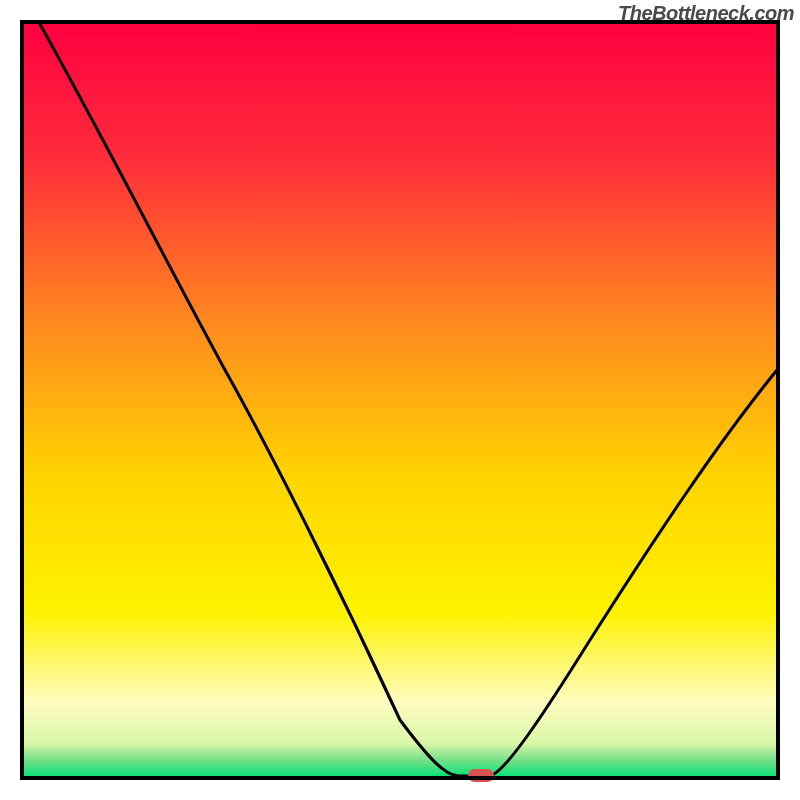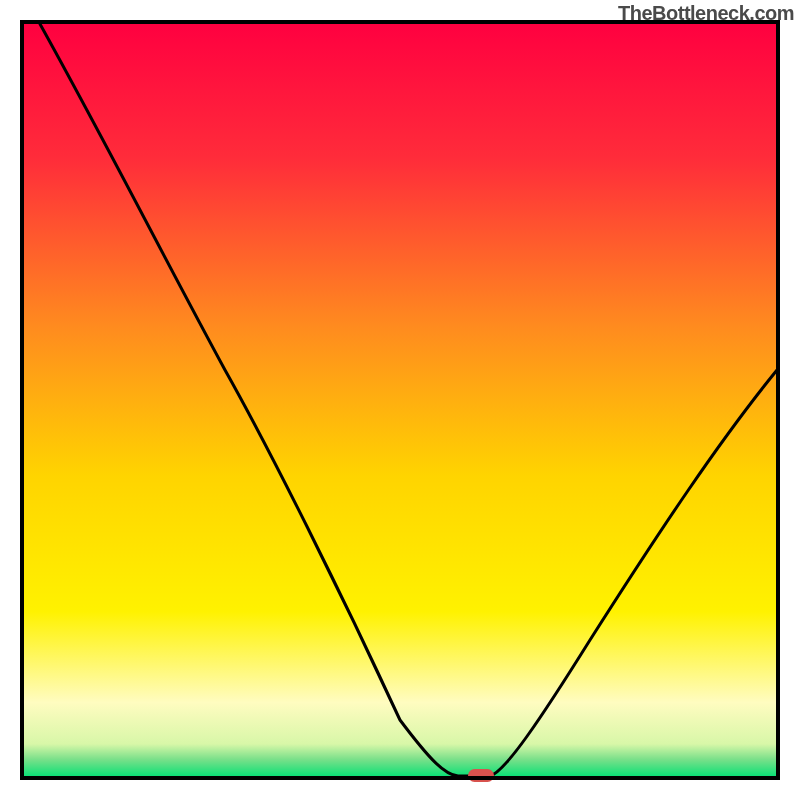--- a/index.html
+++ b/index.html
@@ -1,16 +1,16 @@
 <!DOCTYPE html>
 <html><head>
 <meta charset="utf-8">
 <style>
   html,body{margin:0;padding:0;width:800px;height:800px;overflow:hidden;font-family:Arial,Helvetica,sans-serif;}
-  .frame{position:relative;width:800px;height:800px;background:#fff;}
+  .frame{position:relative;width:800px;height:800px;background:#fff;font-style:italic;}
   .attribution{position:absolute;top:2px;right:6px;font-size:20px;font-weight:bold;color:#4a4a4a;letter-spacing:-0.5px;}
   svg{position:absolute;top:0;left:0;}
 </style>
 </head>
 <body>
 <div class="frame">
 
 <svg width="800" height="800" viewBox="0 0 800 800">
   <defs>
     <linearGradient id="bg" x1="0" y1="0" x2="0" y2="1">

